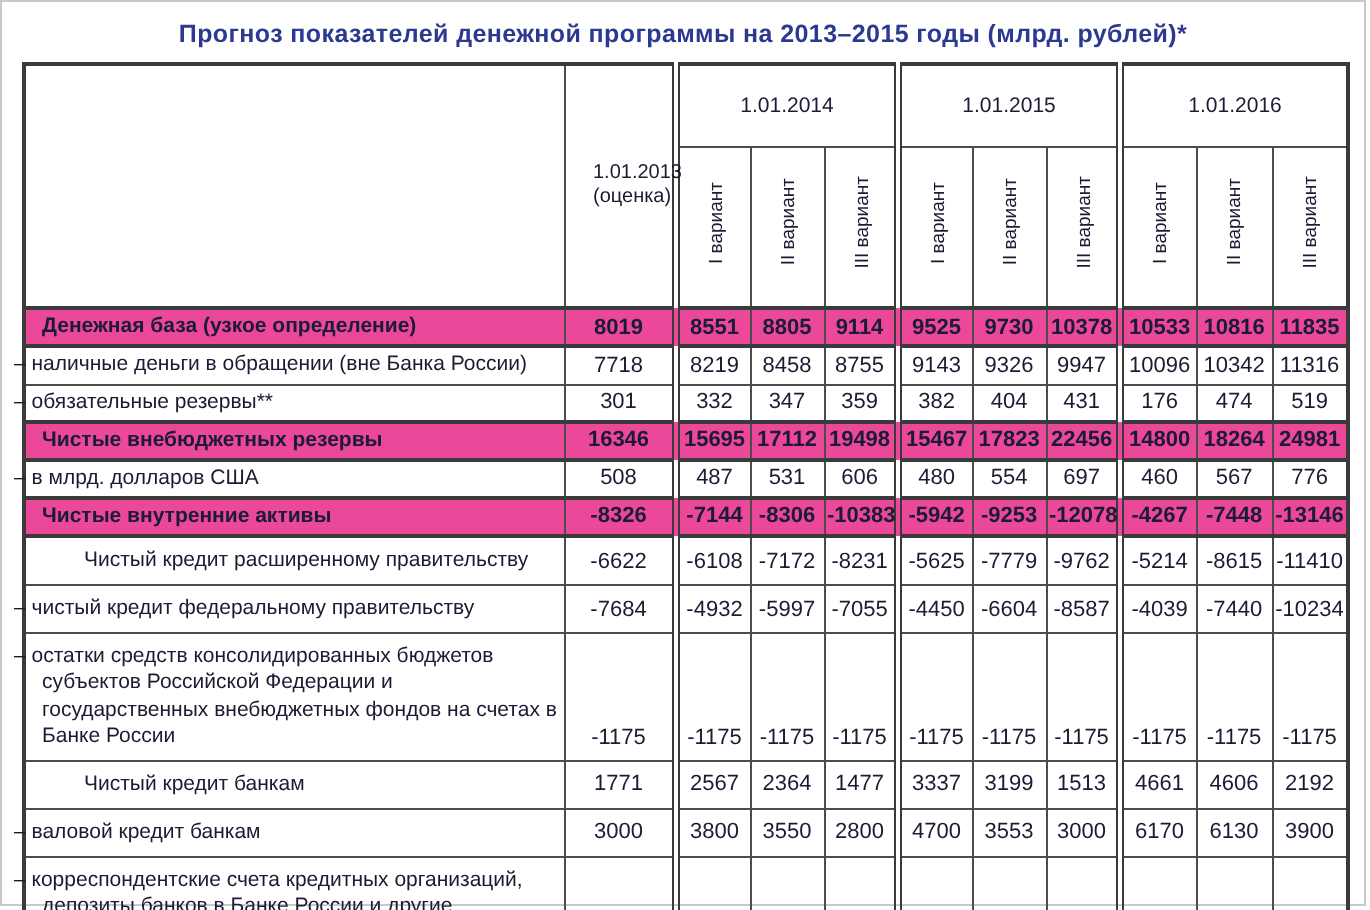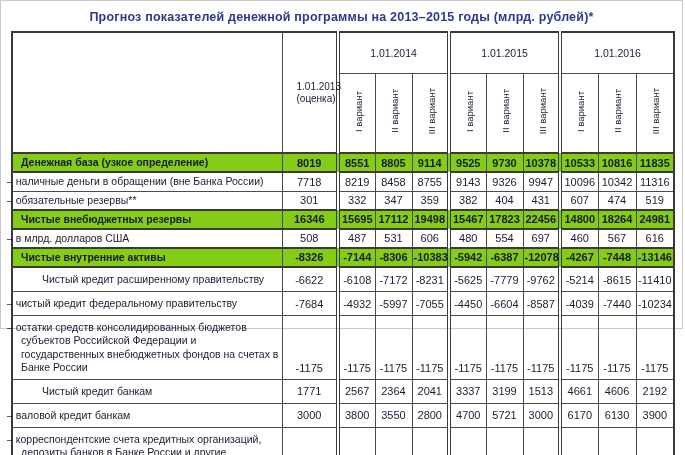--- a/index.html
+++ b/index.html
@@ -5,21 +5,21 @@
   * { box-sizing: border-box; }
   html,body { margin:0; padding:0; }
   body {
     width:685px; height:455px;
     background:#ffffff;
     font-family:"Liberation Sans", sans-serif;
     color:#1b1b33;
     overflow:hidden;
   }
   .frame {
-    width:683px; height:329px;
+    width:683px; height:453px;
     border:1px solid #c9c9c9;
     padding-top:9px;
   }
   .title {
     text-align:center;
     color:#2b3990;
     font-weight:bold;
     font-size:12.5px;
     letter-spacing:0.2px;
     margin:0 0 7px 0;
@@ -57,21 +57,21 @@
     text-align:center;
     padding:2px 1px;
     vertical-align:middle;
   }
   tbody td.label-cell {
     text-align:left;
     font-size:10.5px;
     line-height:1.25;
     padding:2px 3px 2px 8px;
   }
-  tr.section td { background:#84cc16; font-weight:bold; border-top:2px solid #3a3a3a; border-bottom:2px solid #3a3a3a; }
+  tr.section td { background:#ec4899; font-weight:bold; border-top:2px solid #3a3a3a; border-bottom:2px solid #3a3a3a; }
   tr.plain td.label-cell   { padding-left:29px; }
   tr.dash td.label-cell,
   tr.dash-tall td.label-cell { text-indent:-14px; }
   tr.dash-tall td { vertical-align:bottom; }
   tr.loose td { padding-top:5px; padding-bottom:5px; }
 </style>
 </head>
 <body>
 
 <div class="frame">
@@ -143,21 +143,21 @@
         </tr>
         <tr class="dash">
           <td class="label-cell">– обязательные резервы**</td>
           <td class="val">301</td>
           <td class="val group-start">332</td>
           <td class="val">347</td>
           <td class="val">359</td>
           <td class="val group-start">382</td>
           <td class="val">404</td>
           <td class="val">431</td>
-          <td class="val group-start">607</td>
+          <td class="val group-start">176</td>
           <td class="val">474</td>
           <td class="val">519</td>
         </tr>
         <tr class="section">
           <td class="label-cell">Чистые внебюджетных резервы</td>
           <td class="val">16346</td>
           <td class="val group-start">15695</td>
           <td class="val">17112</td>
           <td class="val">19498</td>
           <td class="val group-start">15467</td>
@@ -171,30 +171,30 @@
           <td class="label-cell">– в млрд. долларов США</td>
           <td class="val">508</td>
           <td class="val group-start">487</td>
           <td class="val">531</td>
           <td class="val">606</td>
           <td class="val group-start">480</td>
           <td class="val">554</td>
           <td class="val">697</td>
           <td class="val group-start">460</td>
           <td class="val">567</td>
-          <td class="val">616</td>
+          <td class="val">776</td>
         </tr>
         <tr class="section">
           <td class="label-cell">Чистые внутренние активы</td>
           <td class="val">-8326</td>
           <td class="val group-start">-7144</td>
           <td class="val">-8306</td>
           <td class="val">-10383</td>
           <td class="val group-start">-5942</td>
-          <td class="val">-6387</td>
+          <td class="val">-9253</td>
           <td class="val">-12078</td>
           <td class="val group-start">-4267</td>
           <td class="val">-7448</td>
           <td class="val">-13146</td>
         </tr>
         <tr class="plain loose">
           <td class="label-cell">Чистый кредит расширенному правительству</td>
           <td class="val">-6622</td>
           <td class="val group-start">-6108</td>
           <td class="val">-7172</td>
@@ -230,36 +230,36 @@
           <td class="val">-1175</td>
           <td class="val group-start">-1175</td>
           <td class="val">-1175</td>
           <td class="val">-1175</td>
         </tr>
         <tr class="plain loose">
           <td class="label-cell">Чистый кредит банкам</td>
           <td class="val">1771</td>
           <td class="val group-start">2567</td>
           <td class="val">2364</td>
-          <td class="val">2041</td>
+          <td class="val">1477</td>
           <td class="val group-start">3337</td>
           <td class="val">3199</td>
           <td class="val">1513</td>
           <td class="val group-start">4661</td>
           <td class="val">4606</td>
           <td class="val">2192</td>
         </tr>
         <tr class="dash loose">
           <td class="label-cell">– валовой кредит банкам</td>
           <td class="val">3000</td>
           <td class="val group-start">3800</td>
           <td class="val">3550</td>
           <td class="val">2800</td>
           <td class="val group-start">4700</td>
-          <td class="val">5721</td>
+          <td class="val">3553</td>
           <td class="val">3000</td>
           <td class="val group-start">6170</td>
           <td class="val">6130</td>
           <td class="val">3900</td>
         </tr>
         <tr class="dash-tall loose">
           <td class="label-cell">– корреспондентские счета кредитных организаций, депозиты банков в Банке России и другие инструменты абсорбирования свободной банковской ликвидности</td>
           <td class="val">-1229</td>
           <td class="val group-start">-1233</td>
           <td class="val">-1186</td>

